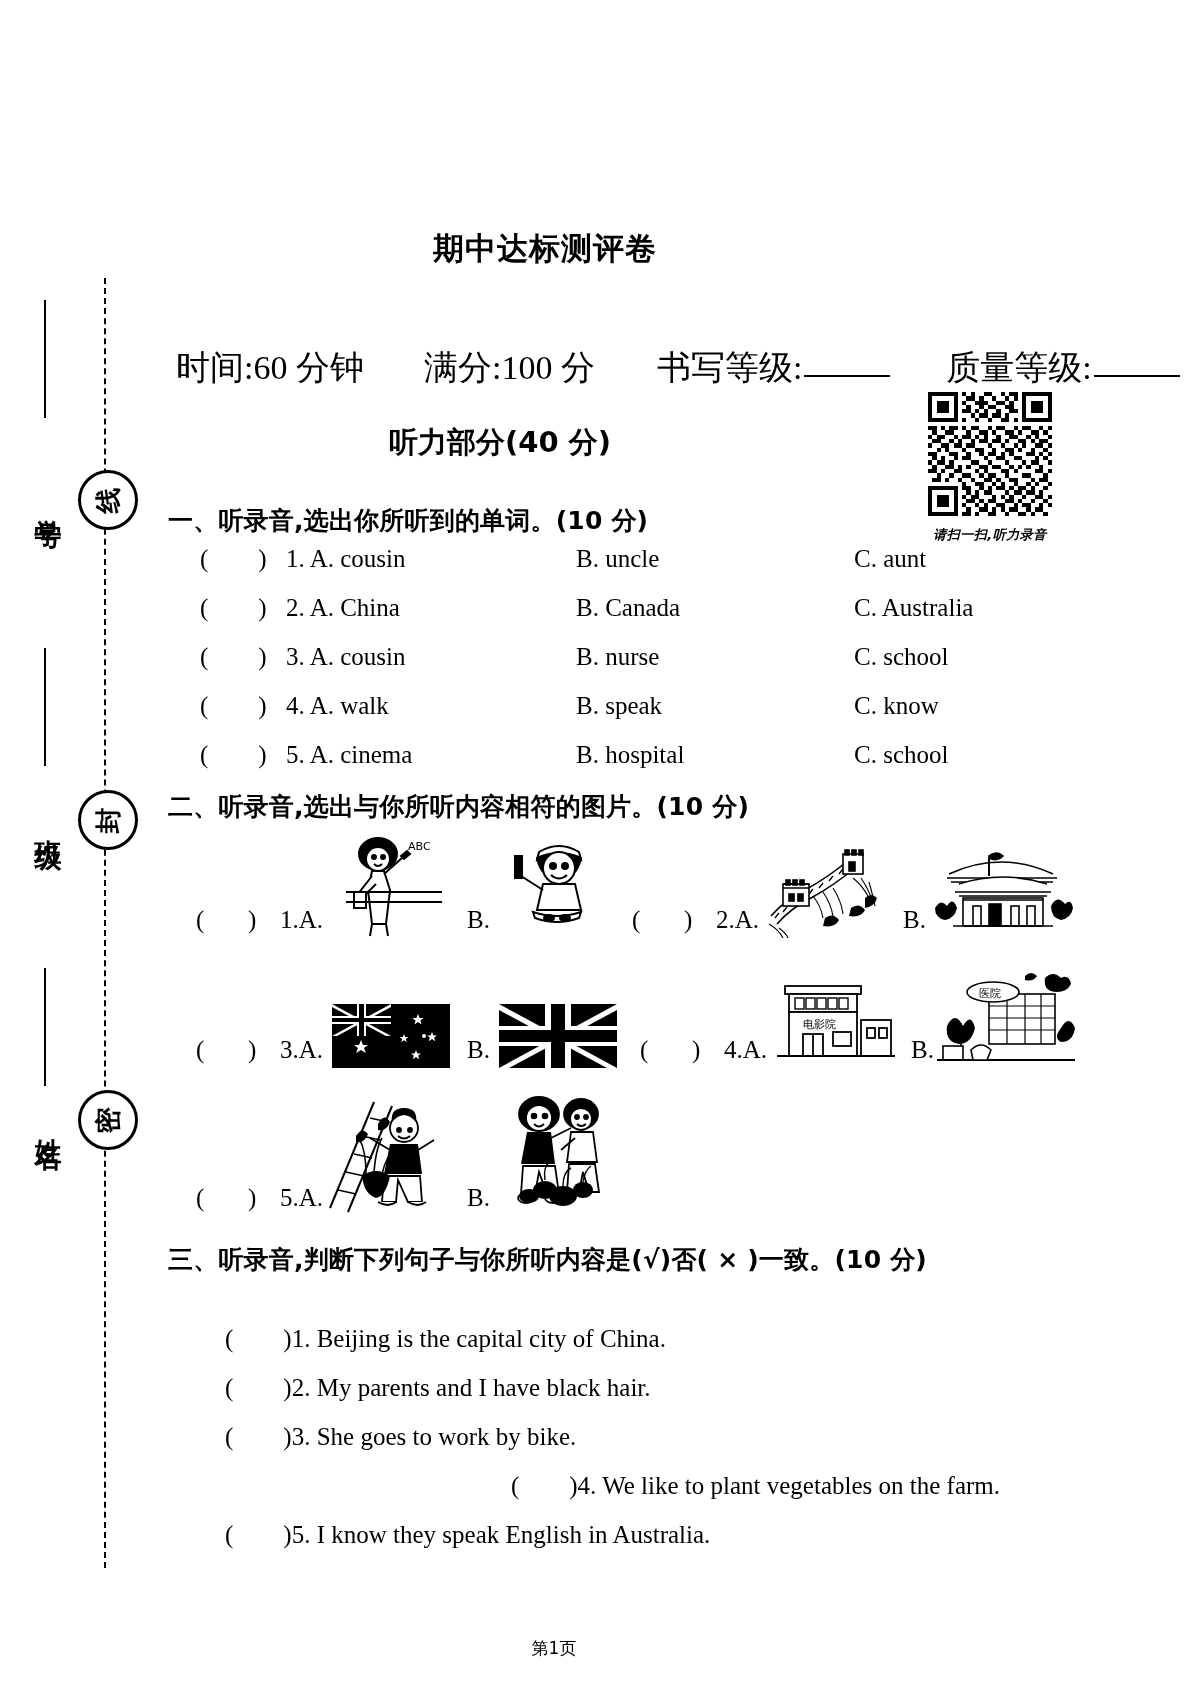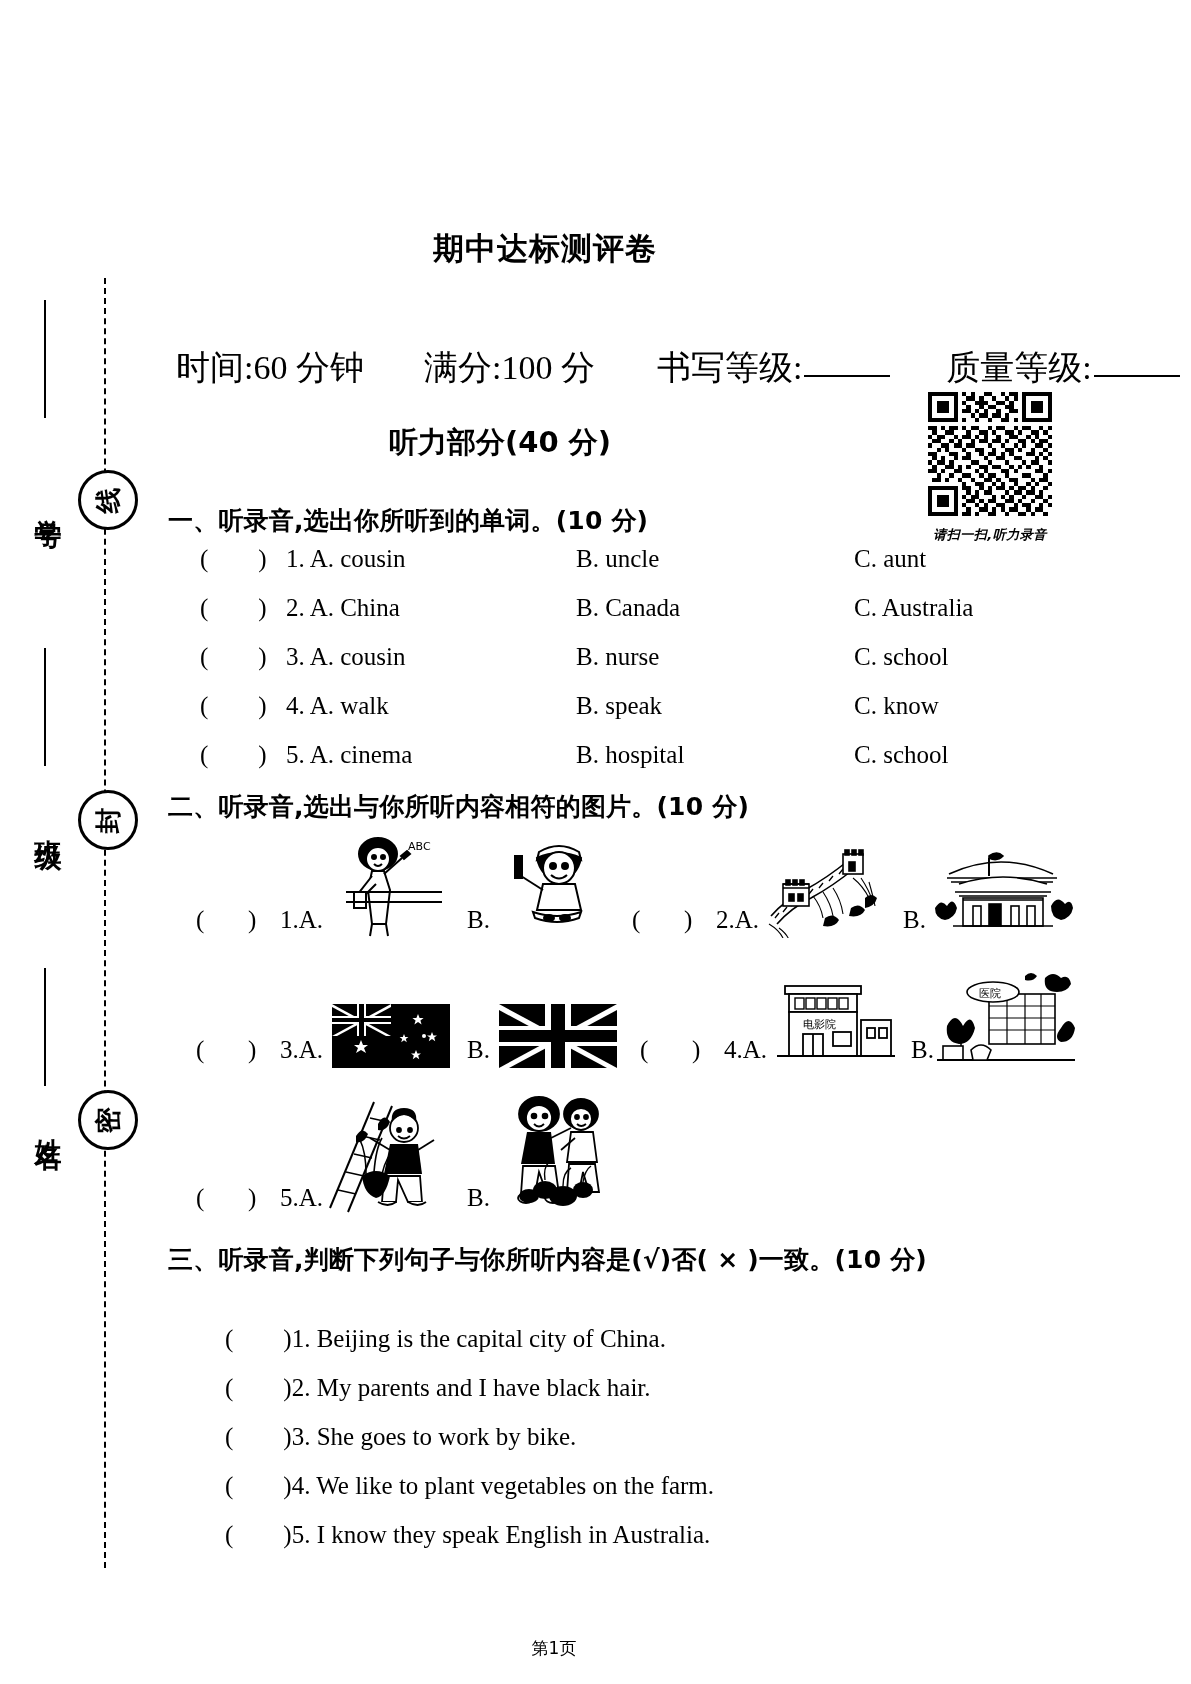--- a/index.html
+++ b/index.html
@@ -800,21 +800,21 @@
 
   <div class="sent-row" style="top:1297px;">
     <span>(        )</span><span>1.</span> <span>Beijing is the capital city of China.</span>
   </div>
   <div class="sent-row" style="top:1346px;">
     <span>(        )</span><span>2.</span> <span>My parents and I have black hair.</span>
   </div>
   <div class="sent-row" style="top:1395px;">
     <span>(        )</span><span>3.</span> <span>She goes to work by bike.</span>
   </div>
-  <div class="sent-row" style="top:1444px;">
+  <div class="sent-row" style="top:1444px;text-align:right;">
     <span>(        )</span><span>4.</span> <span>We like to plant vegetables on the farm.</span>
   </div>
   <div class="sent-row" style="top:1493px;">
     <span>(        )</span><span>5.</span> <span>I know they speak English in Australia.</span>
   </div>
 
   <div class="footer">第1页</div>
 
 </div>
 

